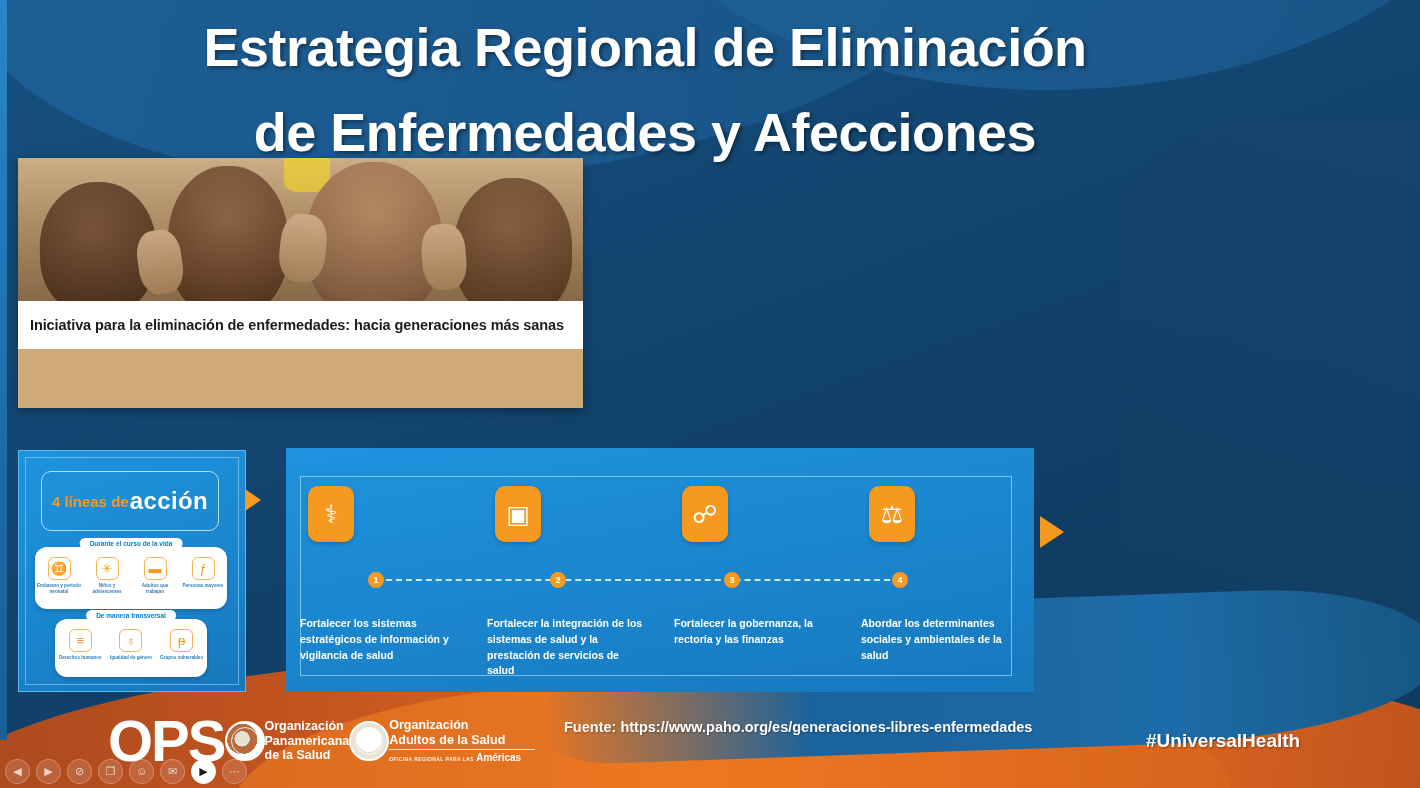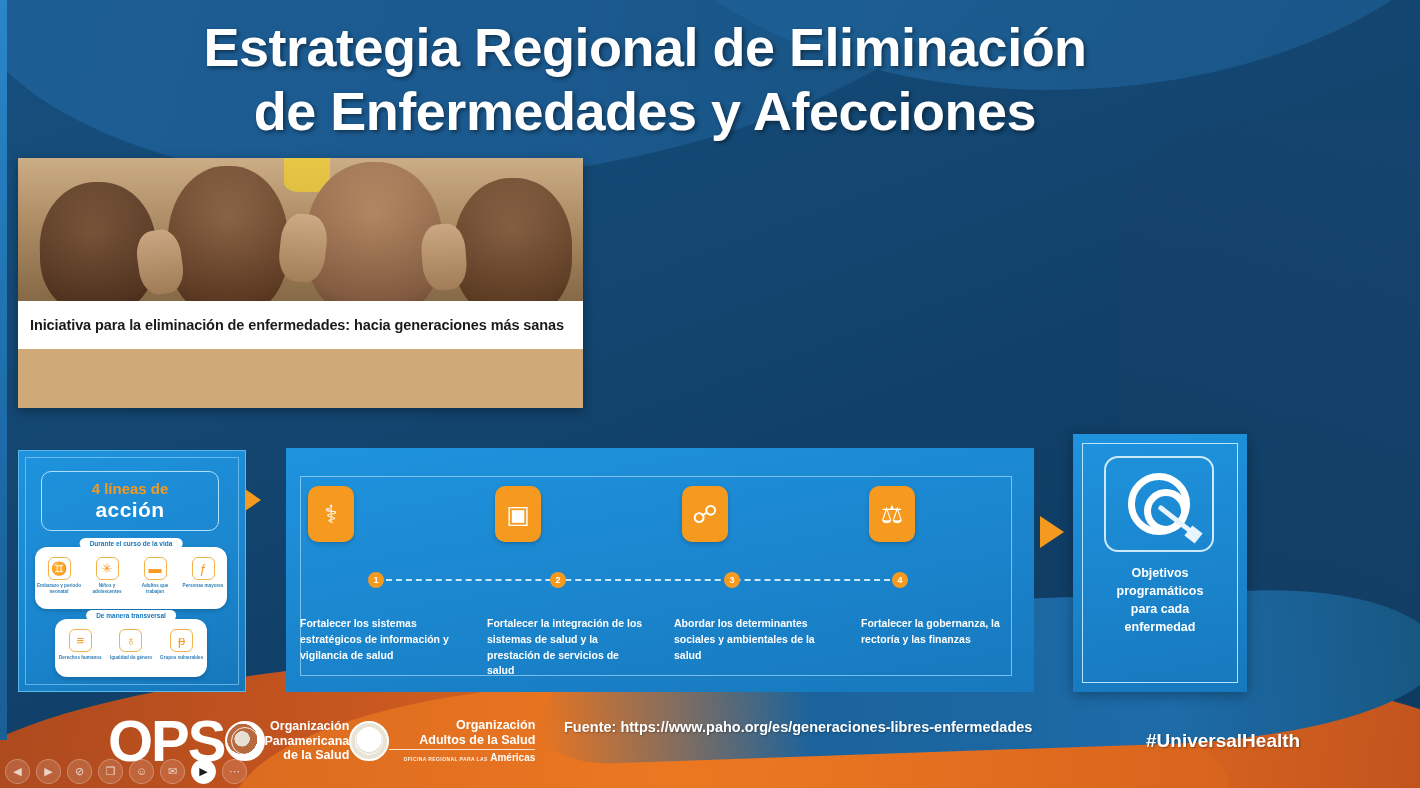--- a/index.html
+++ b/index.html
@@ -74,21 +74,21 @@
   .slide-title {
     position: absolute; left: 0; top: 16px; width: 1290px;
     text-align: center;
     color: #ffffff;
     font-size: 54px; font-weight: bold;
     line-height: 1.18;
     letter-spacing: -0.5px;
     text-shadow: 2px 2px 4px rgba(0,0,0,.45);
     white-space: nowrap;
   }
-  .slide-title .l2 { display: block; }
+  .slide-title .l2 { display: block; margin-top: 21px; }
 
   .subtitle {
     position: absolute; left: 760px; top: 245px;
     color: #ffffff;
     font-size: 26px; font-weight: bold;
     text-shadow: 1px 1px 3px rgba(0,0,0,.5);
     white-space: nowrap;
   }
 
   
@@ -144,26 +144,26 @@
     position: absolute; left: 18px; top: 450px;
     width: 228px; height: 242px;
     background: linear-gradient(160deg, #1f93de 0%, #1a85cd 60%, #1677bb 100%);
     border: 1px solid #57b9ee;
     padding: 6px;
   }
   .panel-lines-inner { position: absolute; inset: 6px; border: 1px solid rgba(160,220,255,.55); }
   .hdr-4lineas {
     position: absolute; left: 22px; top: 20px; width: 178px; height: 60px;
     border: 1.5px solid #aee0fb; border-radius: 10px;
-    display: flex; flex-direction: column; align-items: center; justify-content: center;
+    display: flex; flex-direction: row; align-items: center; justify-content: center;
     gap: 1px;
   }
   .hdr-4lineas .ln1 { color: #f59a1f; font-size: 15px; font-weight: bold; }
   .hdr-4lineas .ln1 b { color: #f59a1f; }
-  .hdr-4lineas .ln2 { color: #ffffff; font-size: 21px; font-weight: bold; letter-spacing: .4px; }
+  .hdr-4lineas .ln2 { color: #ffffff; font-size: 24px; font-weight: bold; letter-spacing: .4px; }
   .arrow-right-sm {
     position: absolute; right: -16px; top: 38px;
     width: 0; height: 0;
     border-top: 11px solid transparent; border-bottom: 11px solid transparent;
     border-left: 16px solid #f59a1f;
   }
   .subcard {
     position: absolute;
     background: #ffffff;
     border-radius: 12px;
@@ -272,21 +272,21 @@
     background: radial-gradient(circle at 42% 44%, #e6e0d2 0 26%, #b86a3f 27% 52%, #ffffff 53% 100%);
     position: relative; flex: none;
   }
   .ops-seal.who {
     background: radial-gradient(circle at 50% 46%, #ffffff 0 46%, #e9e3d6 47% 100%);
   }
   .ops-seal::after {
     content: ""; position: absolute; inset: 4px; border-radius: 50%;
     border: 1px solid rgba(255,255,255,.85);
   }
-  .ops-name { color: #ffffff; font-size: 12.5px; font-weight: bold; line-height: 1.18; text-align: right; }
+  .ops-name { color: #ffffff; font-size: 12.5px; font-weight: bold; line-height: 1.18; }
   .ops-divider { width: 146px; height: 1px; background: rgba(255,255,255,.8); margin: 2px 0 2px; }
   .ops-amer { color: #ffffff; font-size: 10px; font-weight: bold; }
   .ops-amer .tiny { font-size: 5px; letter-spacing: .4px; opacity: .9; }
 
   .fuente {
     position: absolute; left: 564px; top: 719px;
     color: #ffffff; font-size: 14.5px; font-weight: bold;
     text-shadow: 1px 1px 2px rgba(0,0,0,.3);
     white-space: nowrap;
   }
@@ -456,50 +456,35 @@
       <div class="tl-col">
         <div class="tl-ico">☍</div>
       </div>
       <div class="tl-col">
         <div class="tl-ico">⚖</div>
       </div>
     </div>
     <div class="tl-labels">
       <div class="tl-lab">Fortalecer los sistemas estratégicos de información y vigilancia de salud</div>
       <div class="tl-lab">Fortalecer la integración de los sistemas de salud y la prestación de servicios de salud</div>
+      <div class="tl-lab">Fortalecer la gobernanza, la rectoría y las finanzas</div>
       <div class="tl-lab">Abordar los determinantes sociales y ambientales de la salud</div>
-      <div class="tl-lab">Fortalecer la gobernanza, la rectoría y las finanzas</div>
     </div>
   </div>
 
   <div class="tl-dots">
     <div class="tl-dash"></div>
     <div class="tl-dot" style="left:0px">1</div>
     <div class="tl-dot" style="left:182px">2</div>
     <div class="tl-dot" style="left:356px">3</div>
     <div class="tl-dot" style="left:524px">4</div>
   </div>
 
   <div class="arrow-right-md"></div>
 
-  <div class="panel-obj">
-    <div class="obj-frame"></div>
-    <div class="obj-ico-box">
-      <div class="target">
-        <div class="target-arrow"></div>
-        <div class="target-fin"></div>
-      </div>
-    </div>
-    <div class="obj-text">
-      <div>Objetivos</div>
-      <div>programáticos</div>
-      <div>para cada</div>
-      <div>enfermedad</div>
-    </div>
-  </div>
 
   <div class="ops-logo">
     <div class="ops-word">OPS</div>
     <div class="ops-seal"></div>
     <div class="ops-name">
       <div>Organización</div>
       <div>Panamericana</div>
       <div>de la Salud</div>
     </div>
     <div class="ops-seal who"></div>

